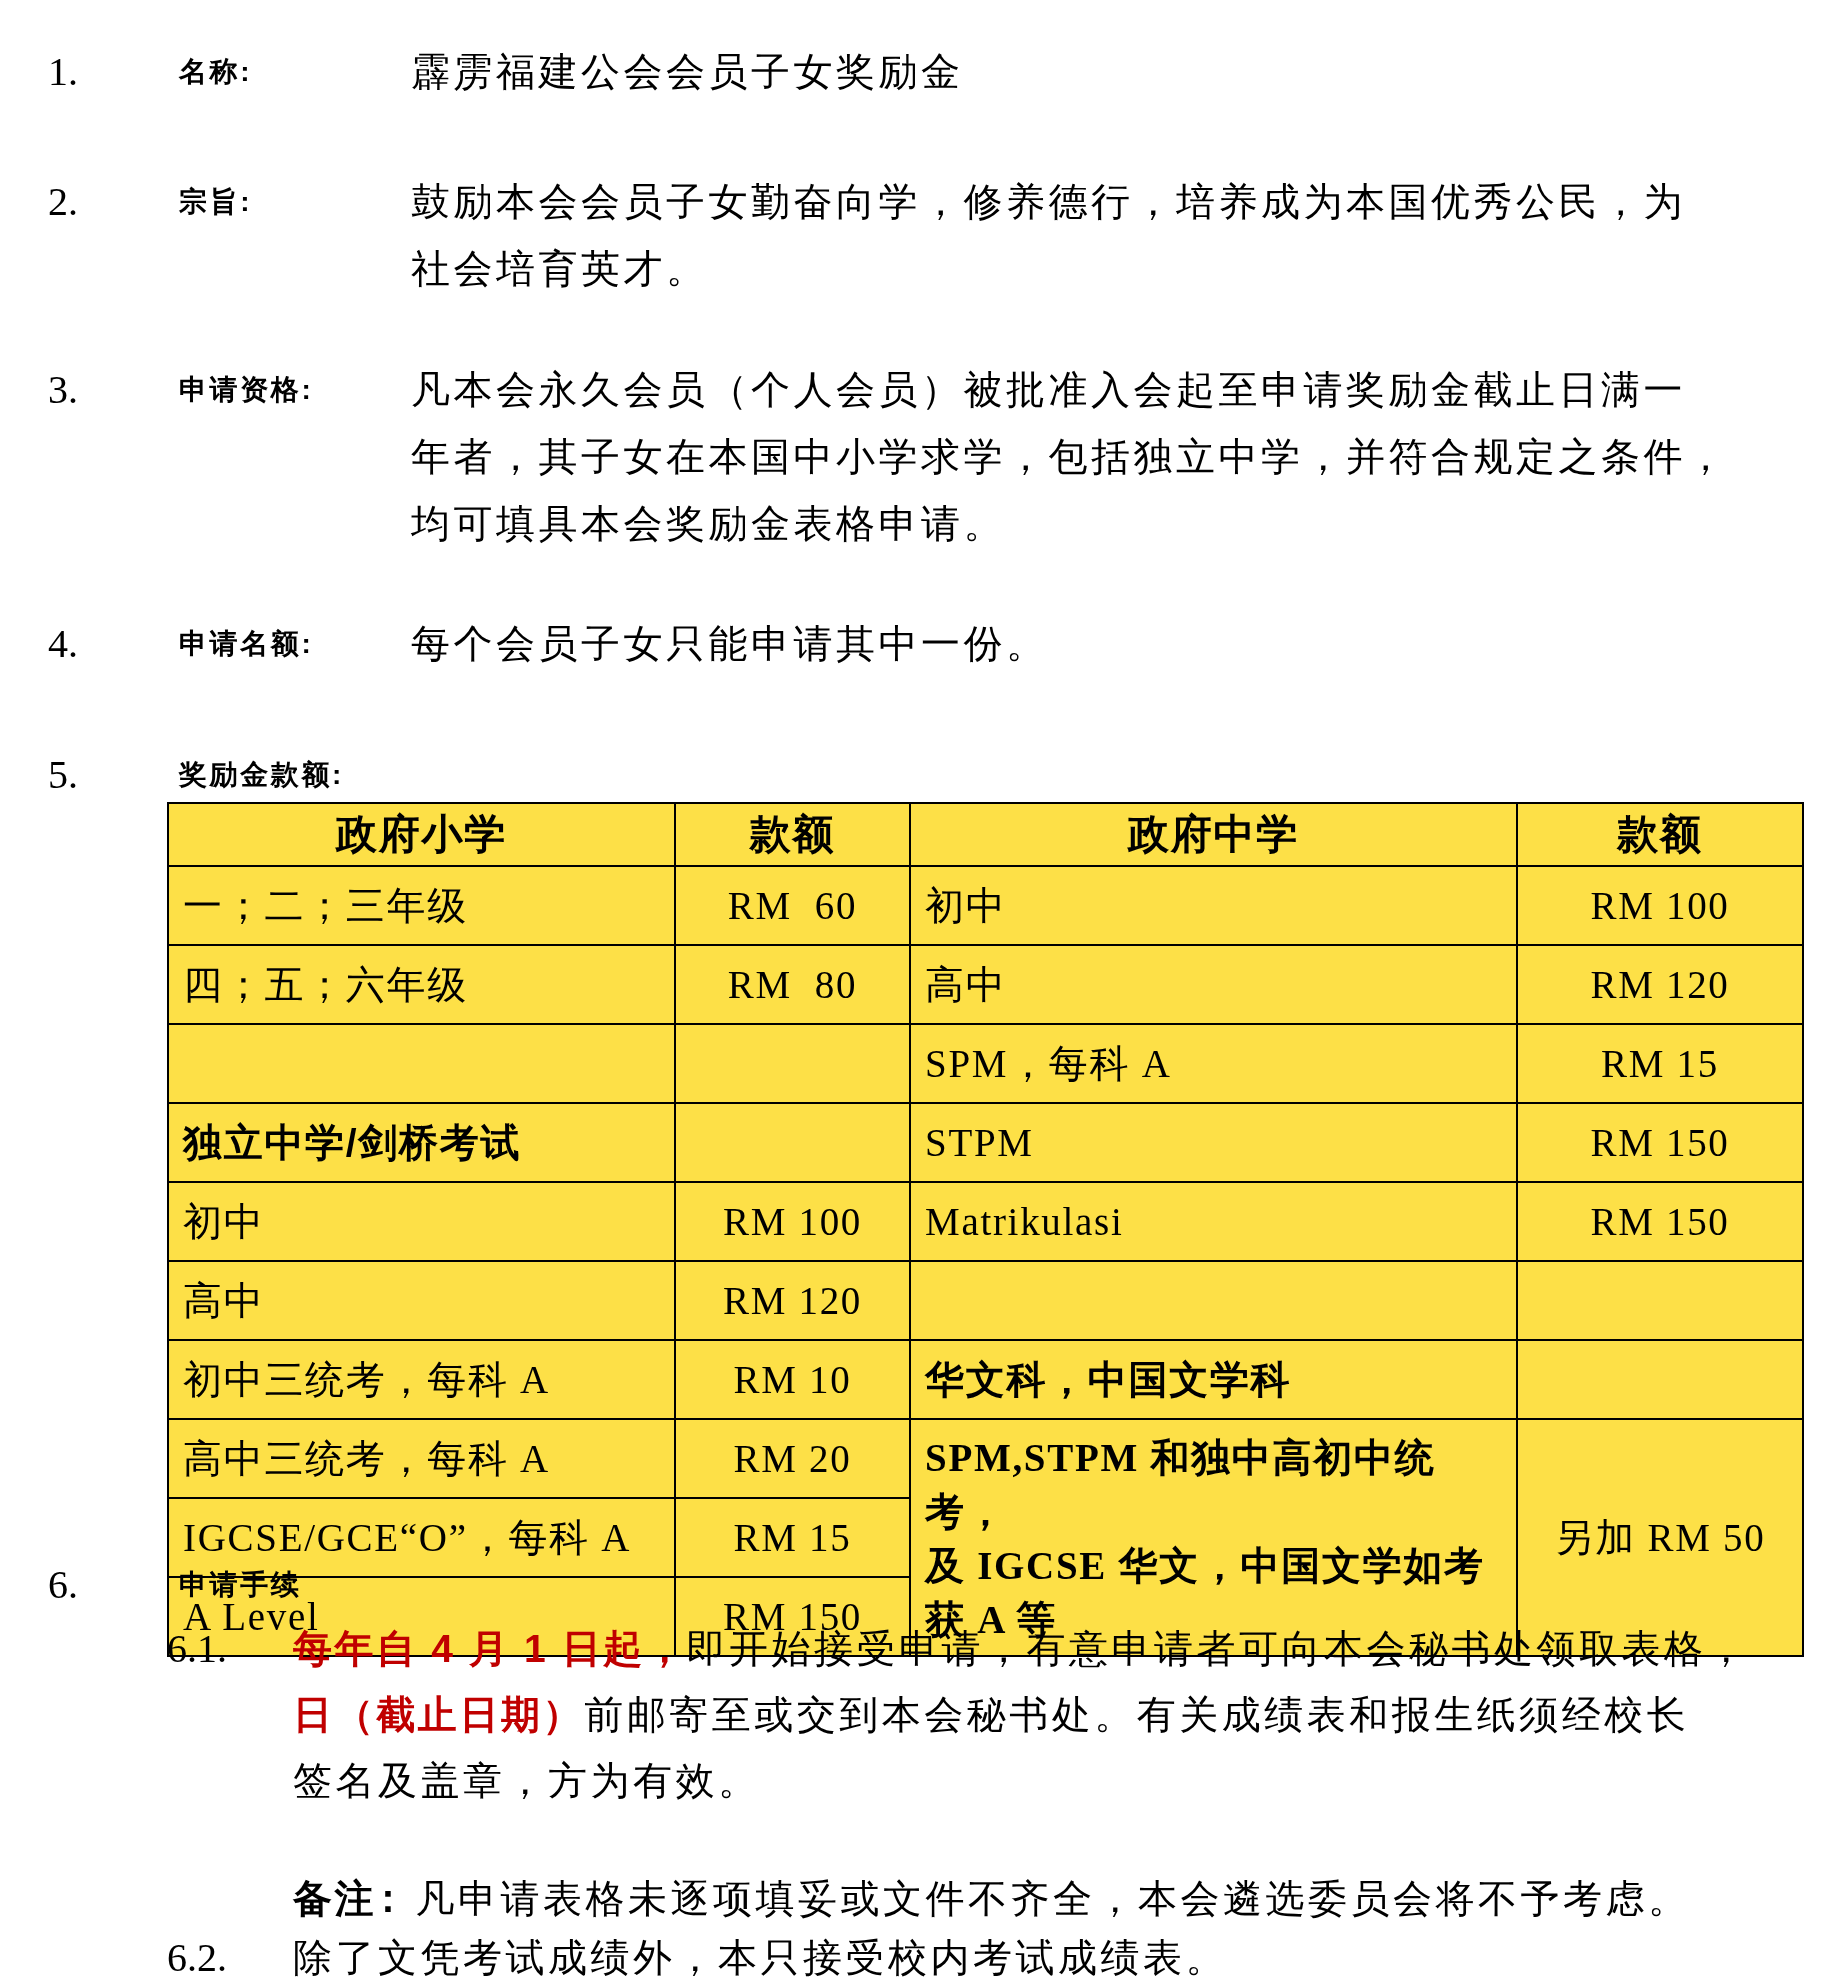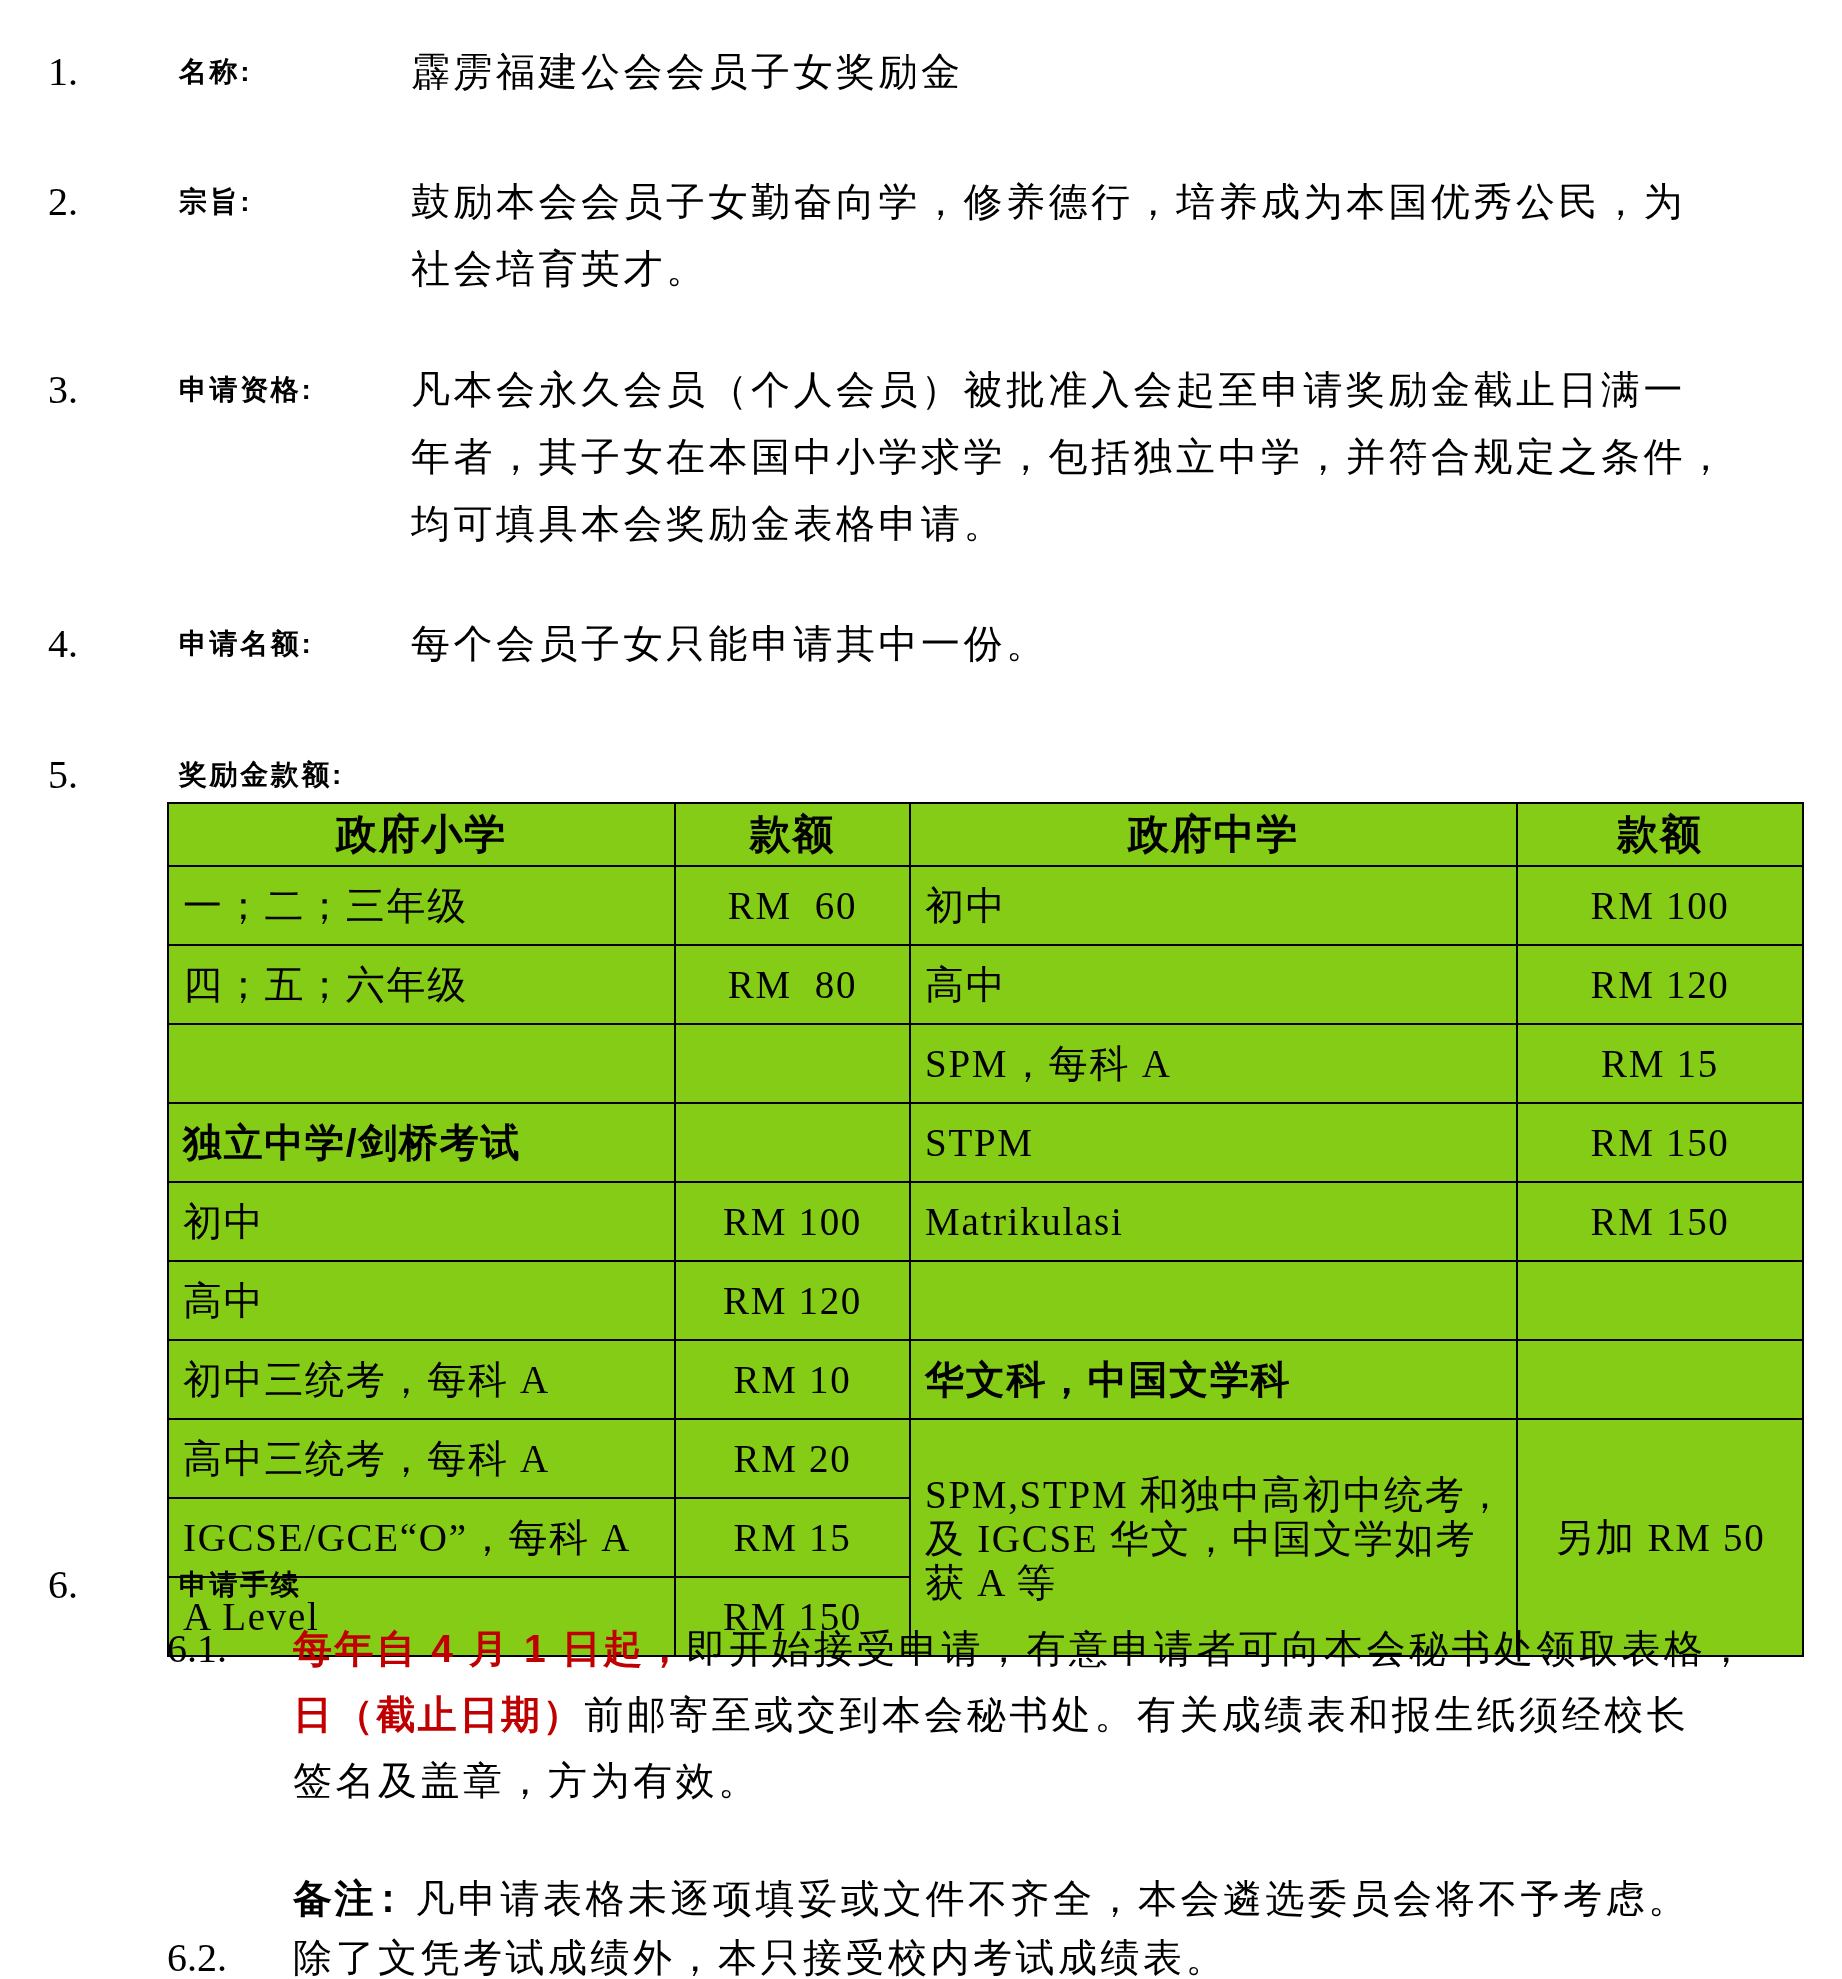--- a/index.html
+++ b/index.html
@@ -25,39 +25,39 @@
     font-weight:bold;font-family:Liberation Mono, monospace;letter-spacing:2.6px;
   }
   
   .num6{position:absolute;left:167px;top:0;font-size:40px;line-height:66px;}
   .content6{position:absolute;left:293px;top:0;width:1485px;}
   .content6 .line{line-height:66px;}
   
   table.grid{
     position:absolute;left:167px;top:802px;
     border-collapse:collapse;table-layout:fixed;width:1634px;
-    background:#84cc16;
+    background:#fde047;
   }
   table.grid th,table.grid td{
     border:2.6px solid #000000;
     font-size:39px;letter-spacing:1.7px;
     height:59px;vertical-align:middle;
     overflow:hidden;
   }
   table.grid th{
     height:61px;
     font-family:"Liberation Sans",sans-serif;font-weight:bold;
     font-size:41px;text-align:center;padding:0;
   }
   td.desc{text-align:left;padding:0 5.2px 0 14px;}
   td.val{text-align:center;padding:9px;white-space:pre;}
   td.hei{
     font-family:Liberation Sans, sans-serif;font-weight:bold;font-size:41px;
   }
-  td.multi{line-height:44px;padding-top:5.2px;padding-bottom:2px;}
+  td.multi{line-height:54px;padding-top:5.2px;padding-bottom:2px;font-weight:bold;}
 </style>
 </head>
 <body>
 
 <div class="sec" style="top:38px">
   <span class="num">1.</span>
   <span class="label">名称:</span>
   <div class="content">
       <div class="line"><span>霹雳福建公会会员子女奖励金</span></div>
     </div>

